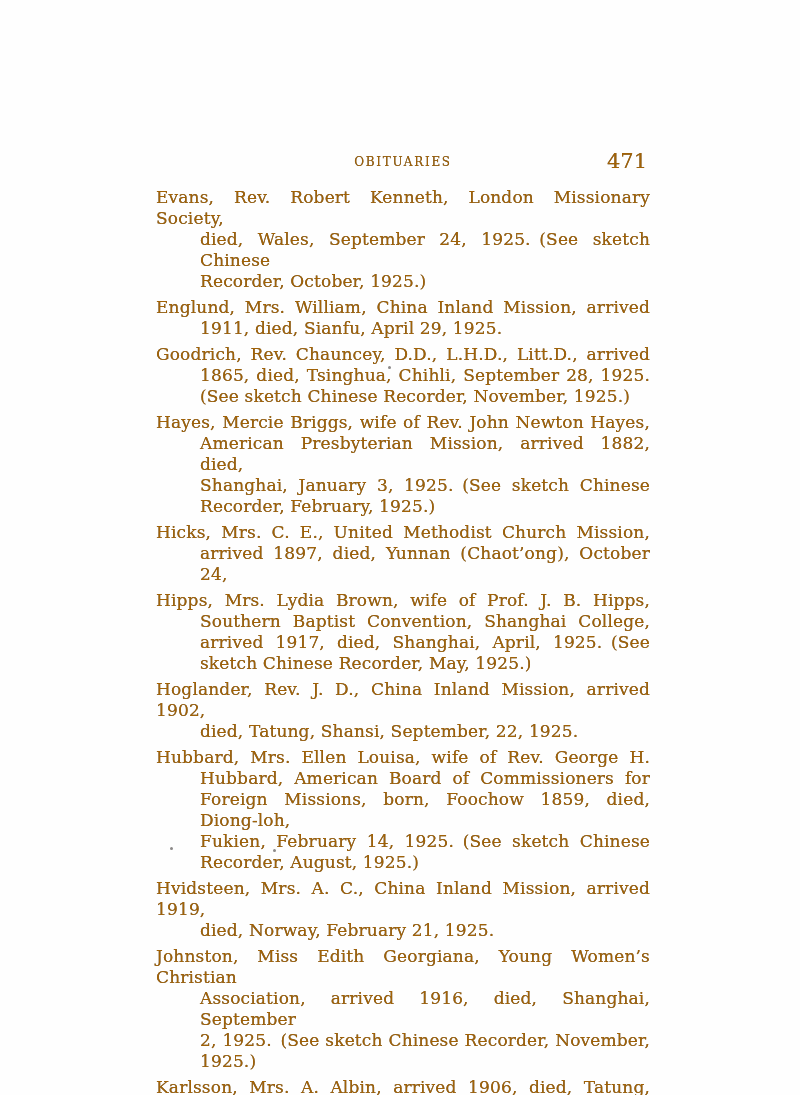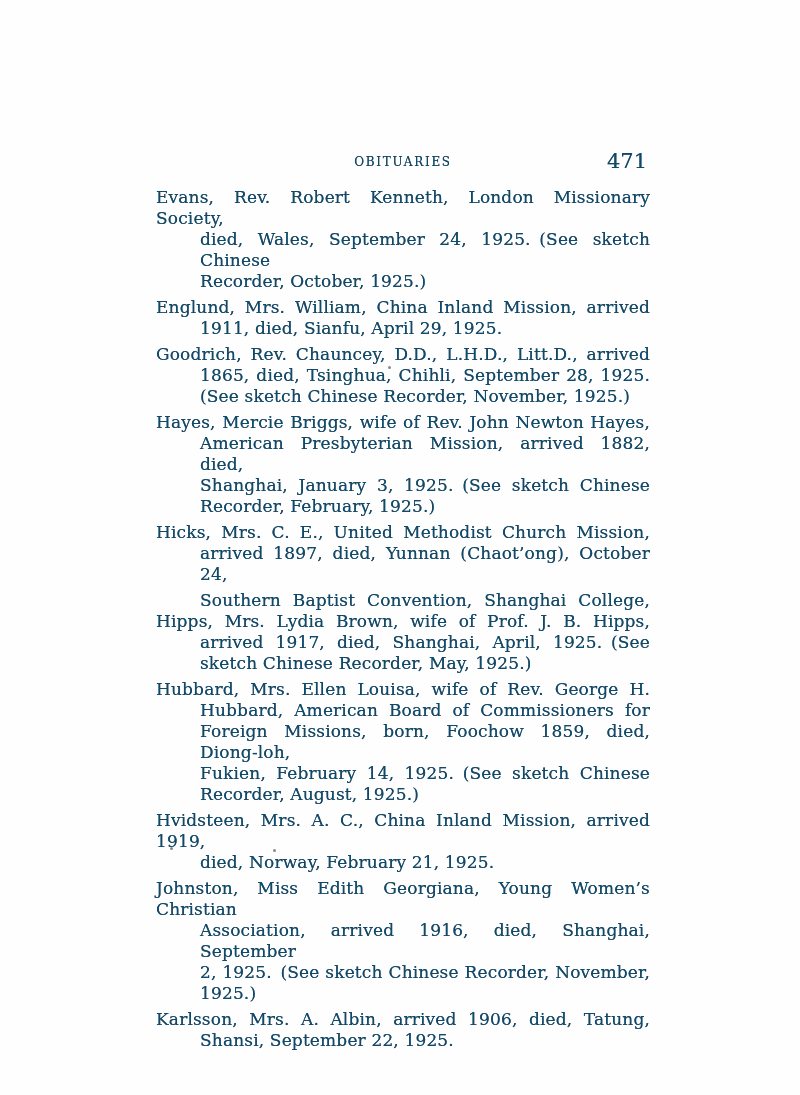--- a/index.html
+++ b/index.html
@@ -3,21 +3,21 @@
 <meta charset="utf-8">
 <style>
   html, body { margin: 0; padding: 0; background: #ffffff; }
   #page {
     position: relative;
     width: 800px;
     height: 1095px;
     background: #fefefe;
     overflow: hidden;
     font-family: "DejaVu Serif", "Liberation Serif", serif;
-    color: #0c4a6e;
+    color: #a16207;
   }
   #content {
     position: absolute;
     left: 156px;
     top: 148px;
     width: 494px;
   }
   .header { position: relative; height: 24px; }
   .running-title {
     position: absolute;
@@ -86,24 +86,28 @@
           <div class="line">Hayes, Mercie Briggs, wife of Rev. John Newton Hayes,</div>
           <div class="line cont">American Presbyterian Mission, arrived 1882, died,</div>
           <div class="line cont">Shanghai, January 3, 1925. (See sketch Chinese</div>
           <div class="line cont last">Recorder, February, 1925.)</div>
         </div>
         <div class="entry">
           <div class="line">Hicks, Mrs. C. E., United Methodist Church Mission,</div>
           <div class="line cont">arrived 1897, died, Yunnan (Chaot’ong), October 24,</div>
         </div>
         <div class="entry">
+          <div class="line">Hipps, Mrs. Lydia Brown, wife of Prof. J. B. Hipps,</div>
           <div class="line cont">Southern Baptist Convention, Shanghai College,</div>
-          <div class="line">Hipps, Mrs. Lydia Brown, wife of Prof. J. B. Hipps,</div>
           <div class="line cont">arrived 1917, died, Shanghai, April, 1925. (See</div>
           <div class="line cont last">sketch Chinese Recorder, May, 1925.)</div>
+        </div>
+        <div class="entry">
+          <div class="line">Hoglander, Rev. J. D., China Inland Mission, arrived 1902,</div>
+          <div class="line cont last">died, Tatung, Shansi, September, 22, 1925.</div>
         </div>
         <div class="entry">
           <div class="line">Hubbard, Mrs. Ellen Louisa, wife of Rev. George H.</div>
           <div class="line cont">Hubbard, American Board of Commissioners for</div>
           <div class="line cont">Foreign Missions, born, Foochow 1859, died, Diong-loh,</div>
           <div class="line cont">Fukien, February 14, 1925. (See sketch Chinese</div>
           <div class="line cont last">Recorder, August, 1925.)</div>
         </div>
         <div class="entry">
           <div class="line">Hvidsteen, Mrs. A. C., China Inland Mission, arrived 1919,</div>

